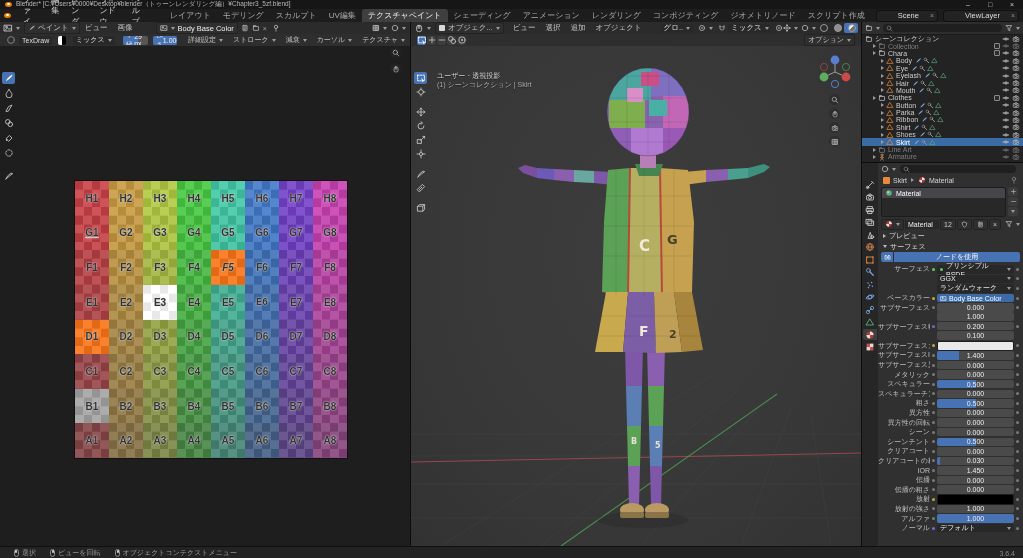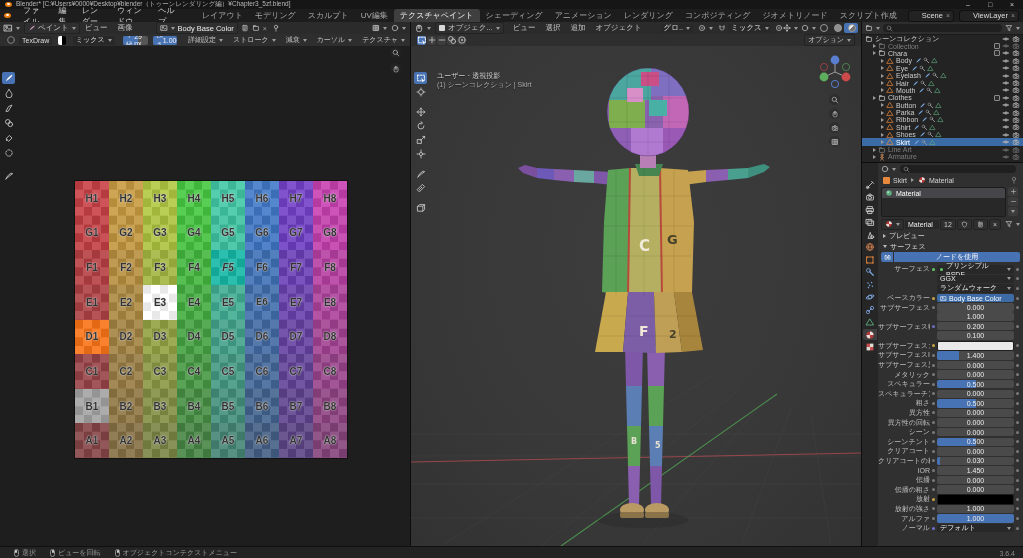--- a/index.html
+++ b/index.html
@@ -21,21 +21,21 @@
   .wctl{width:22px;text-align:center;font-size:7px;color:#cfcfcf;line-height:9px;}
 
   
   #menubar{position:absolute;left:0;top:9px;width:1023px;height:13px;background:#1d1d1d;border-bottom:1px solid #101010;display:flex;align-items:center;font-size:8px;}
   #menus{display:flex;margin-left:2px;justify-content:flex-end;}
   #menus .mi{padding:0 6px;color:#cfcfcf;}
   #workspaces{display:flex;margin-left:14px;}
   #workspaces .ws{padding:1px 6px;color:#a9a9a9;border-radius:3px 3px 0 0;white-space:nowrap;}
   #workspaces .ws.active{background:#3f3f3f;color:#f2f2f2;}
   .mb-right{margin-left:auto;display:flex;align-items:center;margin-right:4px;}
-  .db-widget{display:flex;align-items:center;background:#232323;border:1px solid #101010;border-radius:3px;height:10px;padding:0 3px;margin-left:5px;font-size:7.5px;color:#ddd;}
+  .db-widget{display:flex;align-items:center;background:#232323;border:1px solid #101010;border-radius:3px;height:10px;padding:0 3px;margin-left:5px;font-size:7.5px;color:#ddd;gap:8px;}
   .db-widget .icon{width:8px;height:8px;margin-right:2px;color:#bcbcbc;}
   .db-widget .xsm{font-size:7px;color:#8d8d8d;margin-left:3px;}
 
   
   #editors{position:absolute;left:0;top:22px;width:1023px;height:524px;background:#0d0d0d;}
   .region{position:absolute;overflow:hidden;}
   .ed-header{position:absolute;left:0;top:0;right:0;height:12px;background:#2b2b2b;border-bottom:1px solid #1b1b1b;display:flex;align-items:center;font-size:7.5px;color:#c5c5c5;}
   .ed-tools{position:absolute;left:0;top:12px;right:0;height:12px;background:#2e2e2e;border-bottom:1px solid #1b1b1b;display:flex;align-items:center;font-size:7px;color:#c5c5c5;}
   .menu-item{padding:0 5px;white-space:nowrap;}
   .hbtn{display:flex;align-items:center;background:#2f2f2f;border:1px solid #222;border-radius:2px;height:10px;padding:0 3px;white-space:nowrap;}
@@ -358,21 +358,21 @@
               <span class="glab">H6</span>
             </div>
             <div class="gcell" style="background: rgb(115, 65, 200);">
               <div class="checker"></div>
               <span class="glab">H7</span>
             </div>
             <div class="gcell" style="background: rgb(200, 65, 177);">
               <div class="checker"></div>
               <span class="glab">H8</span>
             </div>
-            <div class="gcell" style="background: rgb(194, 62, 67);">
+            <div class="gcell" style="background: rgb(194, 62, 67); text-decoration: underline;">
               <div class="checker"></div>
               <span class="glab">G1</span>
             </div>
             <div class="gcell" style="background: rgb(194, 150, 62);">
               <div class="checker"></div>
               <span class="glab">G2</span>
             </div>
             <div class="gcell" style="background: rgb(172, 194, 62);">
               <div class="checker"></div>
               <span class="glab">G3</span>
@@ -406,21 +406,21 @@
               <span class="glab">F2</span>
             </div>
             <div class="gcell" style="background: rgb(163, 183, 63);">
               <div class="checker"></div>
               <span class="glab">F3</span>
             </div>
             <div class="gcell" style="background: rgb(67, 183, 63);">
               <div class="checker"></div>
               <span class="glab">F4</span>
             </div>
-            <div class="gcell" style="background: #14b8a6; font-style: italic;">
+            <div class="gcell" style="background: #f97316; font-style: italic;">
               <div class="checker"></div>
               <span class="glab">F5</span>
             </div>
             <div class="gcell" style="background: rgb(63, 113, 183);">
               <div class="checker"></div>
               <span class="glab">F6</span>
             </div>
             <div class="gcell" style="background: rgb(107, 63, 183);">
               <div class="checker"></div>
               <span class="glab">F7</span>

